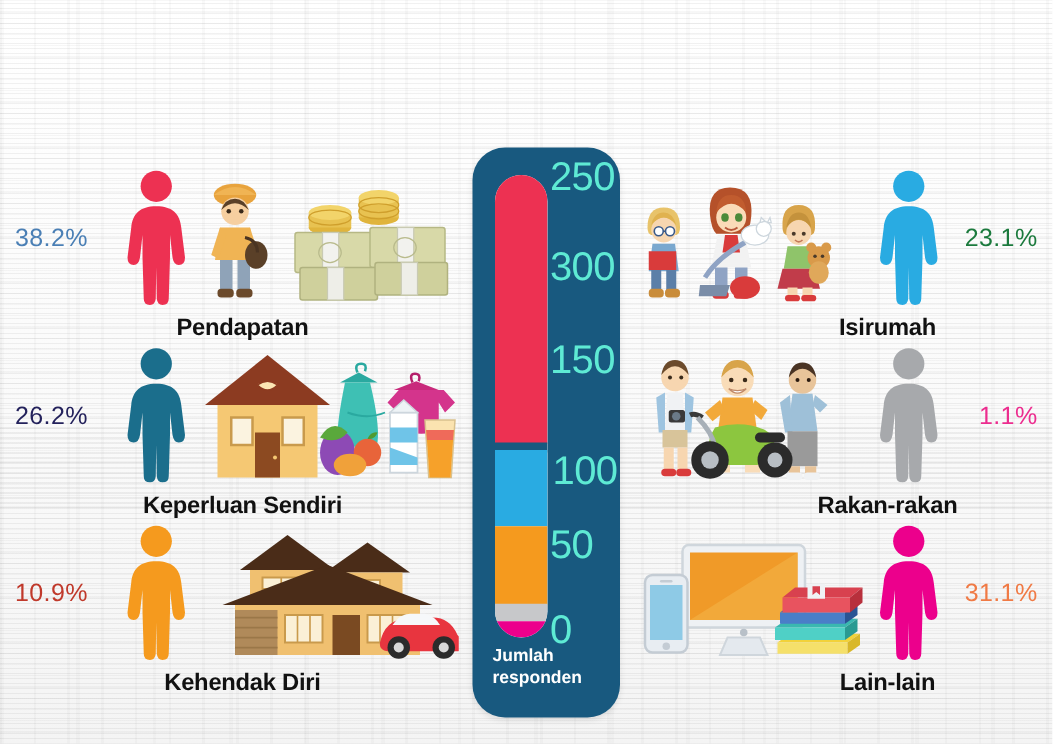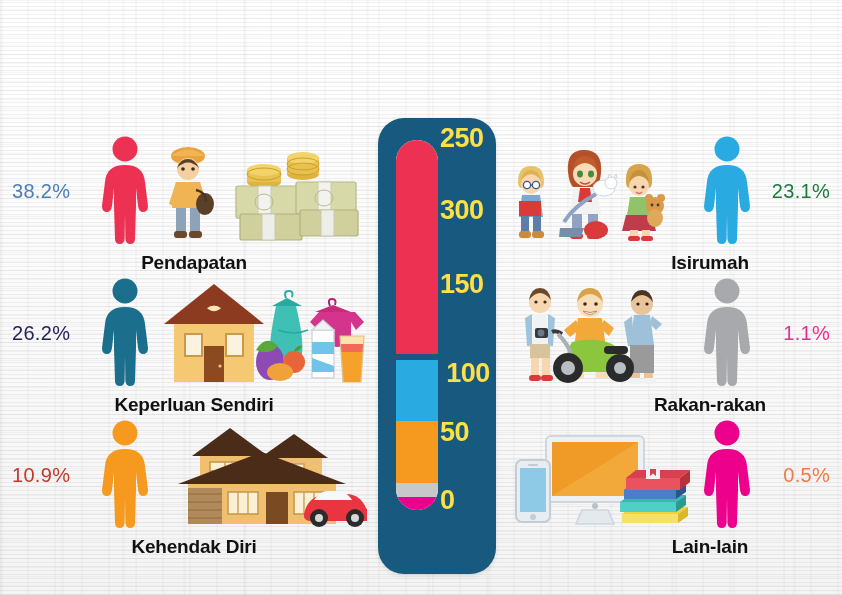--- a/index.html
+++ b/index.html
@@ -86,21 +86,21 @@
     box-shadow:0 2px 5px rgba(0,0,0,.10);
   }
   #tube{
     position:absolute;left:18px;top:22px;width:42px;height:370px;
     background:#ffffff;border-radius:21px;overflow:hidden;
   }
   .seg{position:absolute;left:0;width:100%;}
   #ticks{position:absolute;left:62px;top:0;width:56px;height:400px;}
   .tick{
     position:absolute;left:0;width:56px;
-    color:#fde047;font-size:27px;font-weight:700;letter-spacing:-0.5px;
+    color:#5eead4;font-size:32px;font-weight:400;letter-spacing:-0.5px;
   }
   #thermoCap{
     position:absolute;left:16px;top:398px;width:96px;
     color:#ffffff;font-size:14px;font-weight:700;line-height:17px;
   }
 </style>
 </head>
 <body>
 
 <div id="bg"></div>
@@ -278,20 +278,24 @@
 
     <div id="ticks">
       <div class="tick" style="top:5px;">250</div>
       <div class="tick" style="top:77px;">300</div>
       <div class="tick" style="top:151px;">150</div>
       <div class="tick" style="top:240px;text-align:center;">100</div>
       <div class="tick" style="top:299px;">50</div>
       <div class="tick" style="top:367px;">0</div>
     </div>
 
+    <div id="thermoCap">
+      <div>Jumlah</div>
+      <div>responden</div>
+    </div>
   </div>
 
   <div class="row right r1">
     <div class="pct" style="color: rgb(27, 122, 61);">23.1%</div>
     <div class="person">
       <svg viewBox="0 0 54 108" xmlns="http://www.w3.org/2000/svg">
         <circle cx="27" cy="13" r="12.5" fill="#29abe2"></circle>
         <path d="M27 29 C14 29 8 35 7 46 L4 70 Q4 76 9 76 Q13 76 14 70 L16 52 L16 70
                  L17 103 Q17 108 22 108 Q26 108 26.6 103 L27 78 L27.4 103
                  Q28 108 32 108 Q37 108 37 103 L38 70 L38 52 L40 70
@@ -434,21 +438,21 @@
             <circle cx="58" cy="88" r="7" fill="#b8bec4"></circle>
           <circle cx="110" cy="88" r="14" fill="#2b2b2b"></circle>
             <circle cx="110" cy="88" r="6" fill="#b8bec4"></circle>
         </g>
       </svg>
     </div>
     <div class="caption">Rakan-rakan</div>
   </div>
 
   <div class="row right r3">
-    <div class="pct" style="color: rgb(240, 122, 69);">0.5%</div>
+    <div class="pct" style="color: rgb(240, 122, 69);">31.1%</div>
     <div class="person">
       <svg viewBox="0 0 54 108" xmlns="http://www.w3.org/2000/svg">
         <circle cx="27" cy="13" r="12.5" fill="#ec008c"></circle>
         <path d="M27 29 C14 29 8 35 7 46 L4 70 Q4 76 9 76 Q13 76 14 70 L16 52 L16 70
                  L17 103 Q17 108 22 108 Q26 108 26.6 103 L27 78 L27.4 103
                  Q28 108 32 108 Q37 108 37 103 L38 70 L38 52 L40 70
                  Q41 76 45 76 Q50 76 50 70 L47 46 C46 35 40 29 27 29 Z" fill="#ec008c"></path>
       </svg>
     </div>
     <div class="illus">

